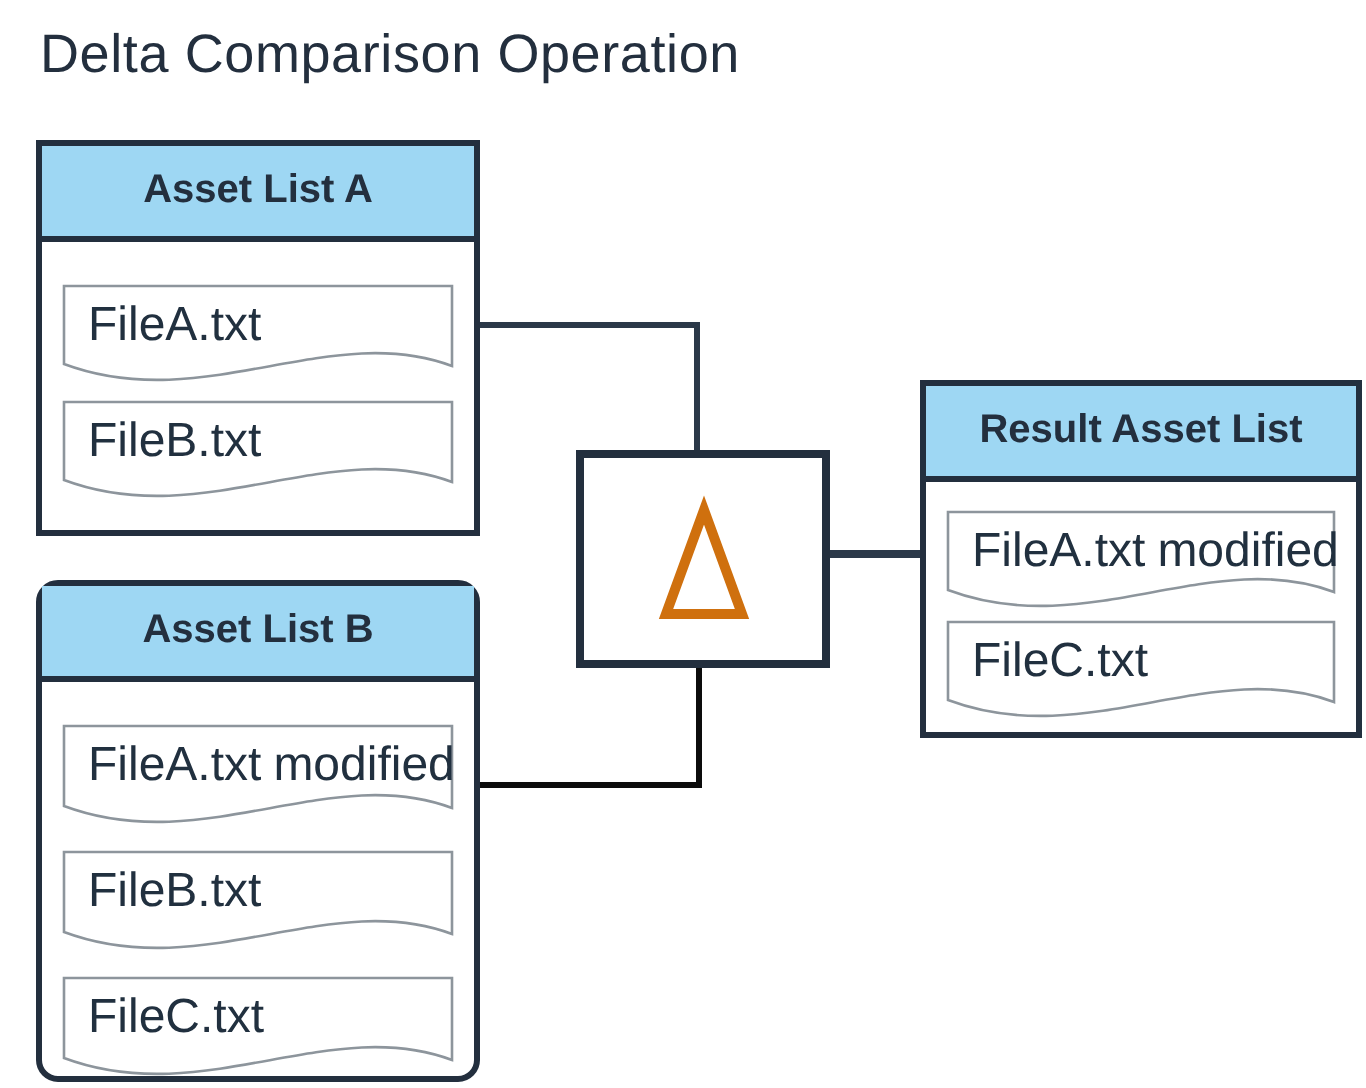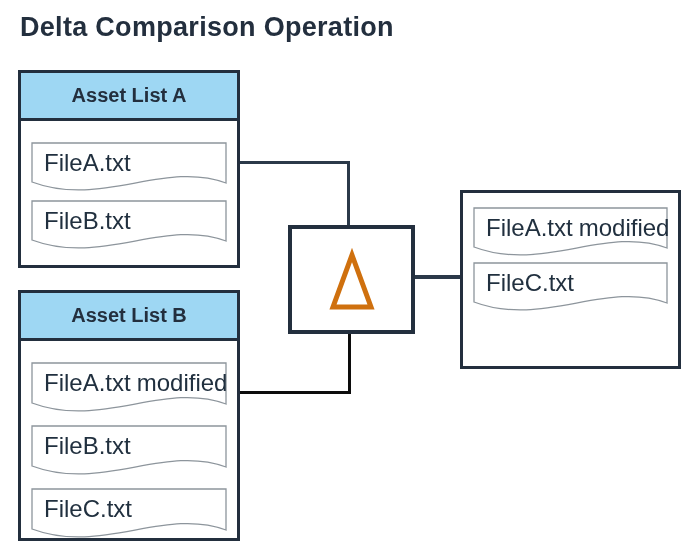--- a/index.html
+++ b/index.html
@@ -14,39 +14,39 @@
   html,body{margin:0;padding:0;background:#fff;}
   .canvas{
     position:relative;
     width:683px;height:544px;
     background:#ffffff;
     font-family:"Liberation Sans", sans-serif;
     overflow:hidden;
   }
   .title{
     position:absolute;left:20px;top:12px;margin:0;
-    font-size:27px;font-weight:bold;letter-spacing:.3px;
+    font-size:27px;font-weight:normal;letter-spacing:.3px;
     color:var(--navy);
   }
   
   .conn{position:absolute;z-index:0;}
   .conn.dark{background:var(--connector_dark);}
   .conn.black{background:var(--connector_black);}
   .conn-a-h{left:240px;top:161px;width:110px;height:3px;}
   .conn-a-v{left:347px;top:161px;width:3px;height:66px;}
   .conn-b-v{left:348px;top:331px;width:3px;height:62px;}
   .conn-b-h{left:240px;top:391px;width:111px;height:3px;}
   .conn-r-h{left:415px;top:275px;width:46px;height:4px;}
   
   .list-box{
     position:absolute;z-index:1;box-sizing:border-box;
     background:#fff;border:3px solid var(--navy);
   }
   .box-a{left:18px;top:70px;width:222px;height:198px;}
-  .box-b{left:18px;top:290px;width:222px;height:251px;}
+  .box-b{left:18px;top:290px;width:222px;height:251px;border-radius:11px;}
   .box-result{left:460px;top:190px;width:221px;height:179px;}
   .list-header{
     height:45px;border-bottom:3px solid var(--navy);
     background:var(--header_blue);
     display:flex;align-items:center;justify-content:center;
     font-size:20px;font-weight:bold;color:var(--navy);
   }
   .list-body{padding-top:21px;}
   .box-result .list-body{padding-top:14px;}
   .file-item{
@@ -130,20 +130,21 @@
     </div>
   </div>
 
   <div class="delta-box">
     <svg class="delta-svg" width="46" height="62" viewBox="0 0 46 62" role="img" aria-label="Δ">
       <polygon points="23,6 42,58 4,58"></polygon>
     </svg>
   </div>
 
   <div class="list-box box-result">
+    <div class="list-header">Result Asset List</div>
     <div class="list-body">
       <div class="file-item">
           <svg class="doc-outline" width="195" height="58" style="overflow: visible;">
             <path d="M 1 40 L 1 1 L 194 1 L 194 41 C 132.6 18 70.2 66 1 40 Z" fill="#ffffff" stroke="#8d959c" stroke-width="1.3"></path>
           </svg>
         <span class="file-text"><span class="file-name">FileA.txt</span><span class="file-note">modified</span></span>
       </div>
       <div class="file-item">
           <svg class="doc-outline" width="195" height="58" style="overflow: visible;">
             <path d="M 1 40 L 1 1 L 194 1 L 194 41 C 132.6 18 70.2 66 1 40 Z" fill="#ffffff" stroke="#8d959c" stroke-width="1.3"></path>

